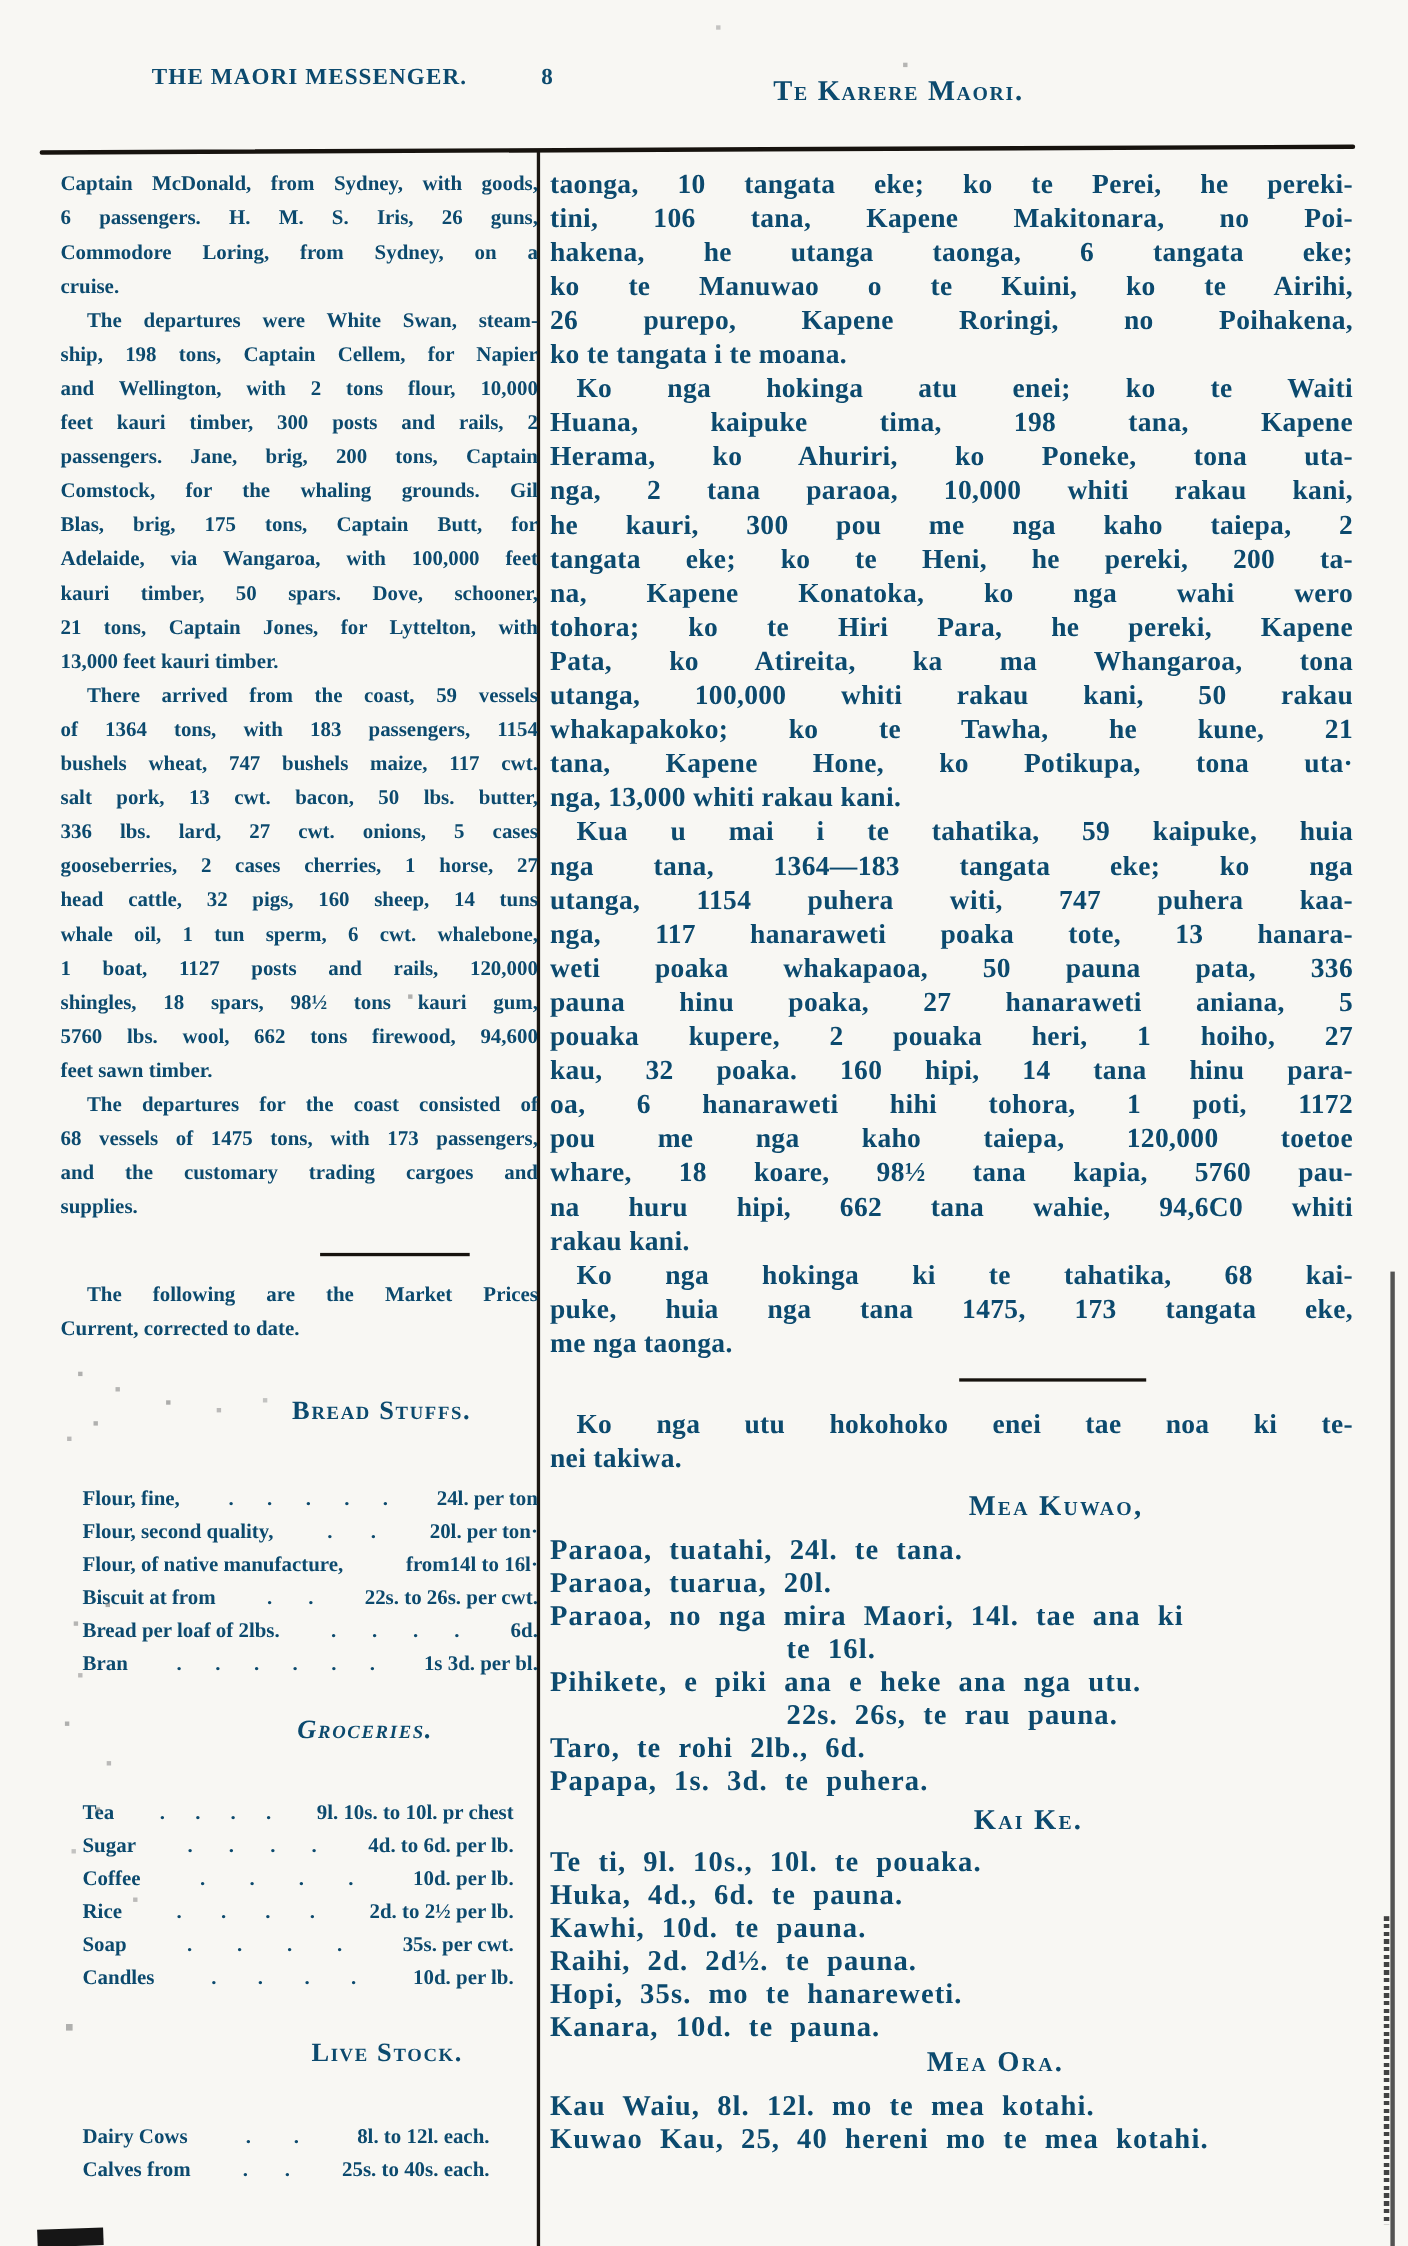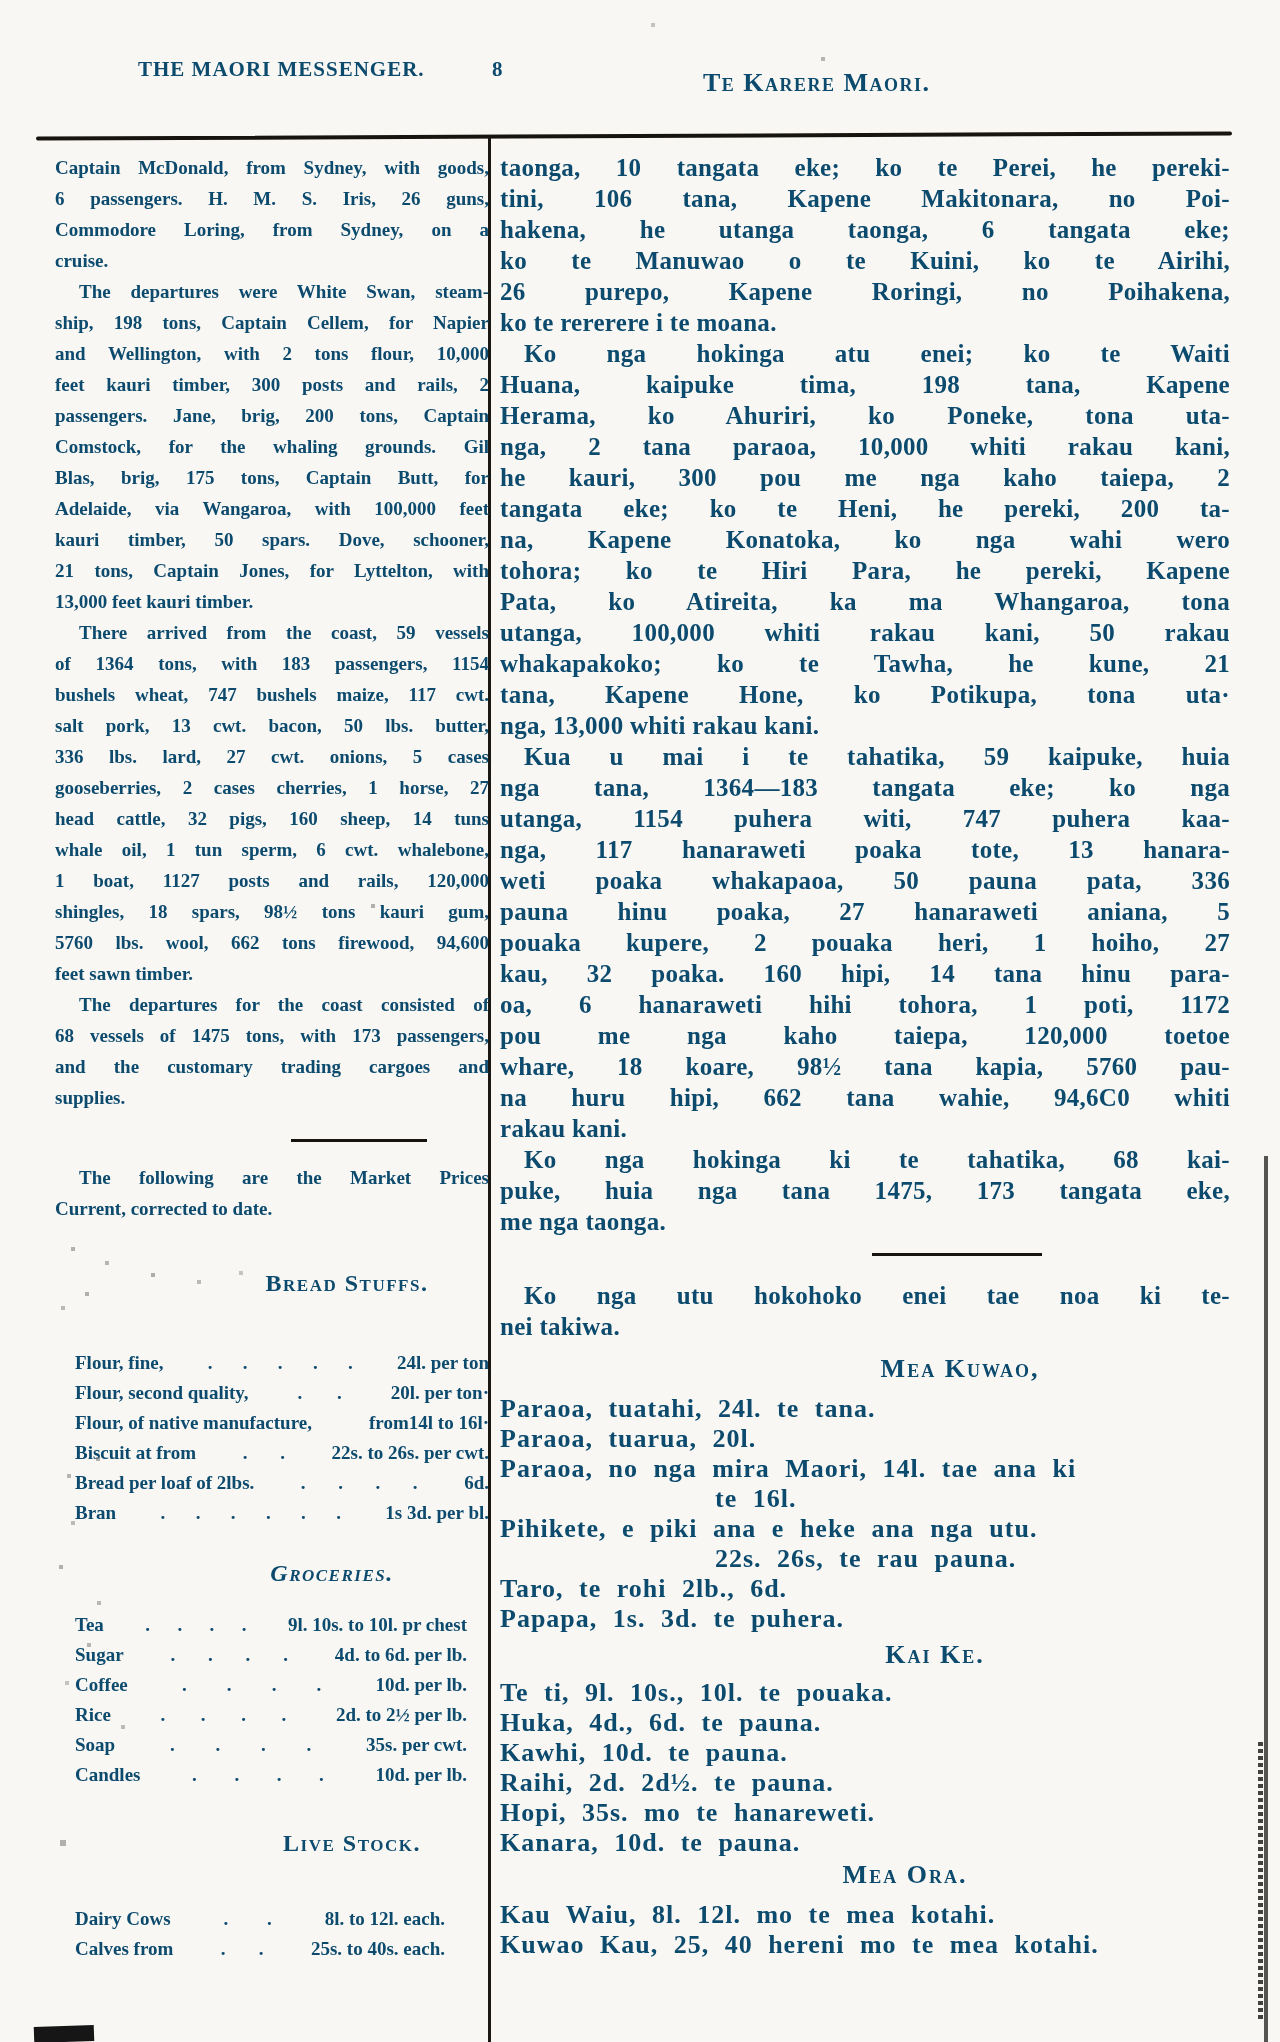--- a/index.html
+++ b/index.html
@@ -25,21 +25,21 @@
   .ln.ind{padding-left:24px;}
   
   .minirule{width:136px;height:3px;background:#17130e;margin:26px 0 20px 236px;}
   .minirule-r{width:170px;height:3px;background:#17130e;margin:16px 0 24px 372px;}
   
   .shead{font-variant:small-caps;font-size:24px;letter-spacing:1.5px;line-height:26px;text-align:center;white-space:nowrap;}
   .shead-0{margin-top:46px;padding-left:150px;}
   .shead-1{margin-top:32px;padding-left:120px;font-style:italic;}
   .shead-2{margin-top:40px;padding-left:160px;}
   .plist-0{margin-top:52px;}
-  .plist-1{margin-top:24px;padding-right:22px;}
+  .plist-1{margin-top:48px;padding-right:22px;}
   .plist-2{margin-top:48px;padding-right:44px;}
   .prow{display:flex;align-items:flex-end;height:30px;line-height:30px;padding-left:20px;overflow:hidden;}
   .nm{white-space:nowrap;}
   .dots{flex:1;display:flex;justify-content:space-evenly;align-items:baseline;overflow:hidden;padding:0 14px;}
   .dots i{font-style:normal;}
   .pr{white-space:nowrap;text-align:right;}
   
   .rhead{font-variant:small-caps;font-size:26px;letter-spacing:2px;line-height:30px;text-align:center;white-space:nowrap;}
   .rhead-0{margin-top:12px;padding-left:190px;}
   .rhead-1{margin-top:6px;padding-left:140px;}
@@ -249,21 +249,21 @@
           <span class="pr">25s. to 40s. each.</span>
         </div>
       </div>
     </section>
   <section id="rightcol">
       <div class="ln j">taonga, 10 tangata eke; ko te Perei, he pereki-</div>
       <div class="ln j">tini, 106 tana, Kapene Makitonara, no Poi-</div>
       <div class="ln j">hakena, he utanga taonga, 6 tangata eke;</div>
       <div class="ln j">ko te Manuwao o te Kuini, ko te Airihi,</div>
       <div class="ln j">26 purepo, Kapene Roringi, no Poihakena,</div>
-      <div class="ln">ko te rererere i te moana.</div>
+      <div class="ln">ko te tangata i te moana.</div>
       <div class="ln j ind">Ko nga hokinga atu enei; ko te Waiti</div>
       <div class="ln j">Huana, kaipuke tima, 198 tana, Kapene</div>
       <div class="ln j">Herama, ko Ahuriri, ko Poneke, tona uta-</div>
       <div class="ln j">nga, 2 tana paraoa, 10,000 whiti rakau kani,</div>
       <div class="ln j">he kauri, 300 pou me nga kaho taiepa, 2</div>
       <div class="ln j">tangata eke; ko te Heni, he pereki, 200 ta-</div>
       <div class="ln j">na, Kapene Konatoka, ko nga wahi wero</div>
       <div class="ln j">tohora; ko te Hiri Para, he pereki, Kapene</div>
       <div class="ln j">Pata, ko Atireita, ka ma Whangaroa, tona</div>
       <div class="ln j">utanga, 100,000 whiti rakau kani, 50 rakau</div>

